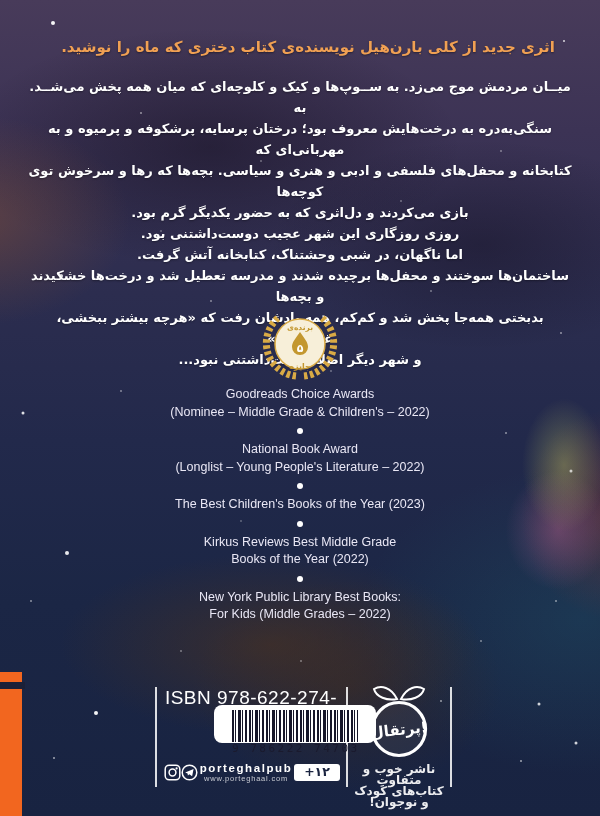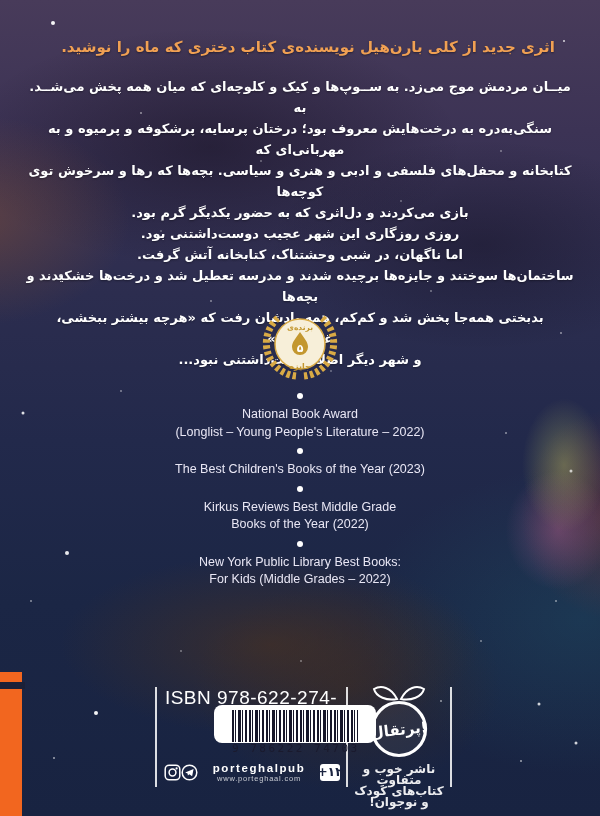--- a/index.html
+++ b/index.html
@@ -52,21 +52,21 @@
   .bars{height:32px;background:repeating-linear-gradient(90deg,
       #161629 0 2px,#fff 2px 3px,#161629 3px 4px,#fff 4px 6px,#161629 6px 9px,#fff 9px 10px,
       #161629 10px 11px,#fff 11px 13px,#161629 13px 15px,#fff 15px 17px);}
   .bc-digits{height:13px;line-height:13px;font-family:"DejaVu Sans Mono",monospace;font-size:11px;
     letter-spacing:2.5px;color:#1a1a2e;text-align:center;white-space:nowrap;overflow:hidden;}
   .social-row{position:absolute;top:762px;left:164px;width:176px;display:flex;align-items:center;gap:0;}
   .social-row svg{display:block;}
   .handle-block{flex:1;text-align:center;color:#fff;}
   .handle{font-family:"Liberation Sans",sans-serif;font-weight:bold;font-size:11.5px;letter-spacing:1.6px;line-height:12px;}
   .website{font-family:"Liberation Sans",sans-serif;font-size:7.5px;letter-spacing:.8px;color:rgba(255,255,255,.75);line-height:9px;}
-  .age-badge{width:20px;height:17px;background:#fff;border-radius:3px;color:#1b2440;font-weight:bold;
+  .age-badge{width:46px;height:17px;background:#fff;border-radius:3px;color:#1b2440;font-weight:bold;
     font-size:12.5px;display:flex;align-items:center;justify-content:center;direction:ltr;line-height:1;}
   .publisher-logo{position:absolute;top:684px;left:354px;width:90px;text-align:center;color:#fff;}
   .pub-tag{direction:rtl;font-size:12px;line-height:11px;font-weight:bold;color:rgba(255,255,255,.92);}
   .spine{position:absolute;left:0;top:672px;width:22px;height:144px;background:#f2661f;}
   .spine-stripe{position:absolute;left:0;top:10px;width:25px;height:7px;background:#1a2038;}
 </style>
 </head>
 <body>
 
 <div class="cover">
@@ -74,38 +74,42 @@
 
   <div class="tagline">اثری جدید از کلی بارن‌هیل نویسنده‌ی کتاب دختری که ماه را نوشید.</div>
 
   <div class="synopsis">
     <div>میــان مردمش موج می‌زد. به ســوپ‌ها و کیک و کلوچه‌ای که میان همه پخش می‌شــد. به</div>
     <div>سنگی‌به‌دره به درخت‌هایش معروف بود؛ درختان پرسایه، پرشکوفه و پرمیوه و به مهربانی‌ای که</div>
     <div>کتابخانه و محفل‌های فلسفی و ادبی و هنری و سیاسی. بچه‌ها که رها و سرخوش توی کوچه‌ها</div>
     <div>بازی می‌کردند و دل‌اثری که به حضور یکدیگر گرم بود.</div>
     <div>روزی روزگاری این شهر عجیب دوست‌داشتنی بود.</div>
     <div>اما ناگهان، در شبی وحشتناک، کتابخانه آتش گرفت.</div>
-    <div>ساختمان‌ها سوختند و جایزه‌ها برچیده شدند و مدرسه تعطیل شد و درخت‌ها خشکیدند و بچه‌ها</div>
+    <div>ساختمان‌ها سوختند و محفل‌ها برچیده شدند و مدرسه تعطیل شد و درخت‌ها خشکیدند و بچه‌ها</div>
     <div>بدبختی همه‌جا پخش شد و کم‌کم، همه یادشان رفت که «هرچه بیشتر ببخشی، غنی‌تری.»</div>
     <div>و شهر دیگر اصلاً دوست‌داشتنی نبود...</div>
   </div>
 
   <div class="award-badge">
     <svg width="116" height="72" viewBox="0 0 116 72">
       <path d="M54,68 A33,33 0 0 1 36,10" stroke="#d9aa45" stroke-width="7" stroke-dasharray="3.5 2.6" fill="none"></path>
       <path d="M62,68 A33,33 0 0 0 80,10" stroke="#d9aa45" stroke-width="7" stroke-dasharray="3.5 2.6" fill="none"></path>
       <circle cx="58" cy="36" r="25" fill="#f7efd9" stroke="#d9aa45" stroke-width="1.5"></circle>
       <text x="58" y="22" font-size="7.5" fill="#c3972f" text-anchor="middle" font-weight="bold">برنده‌ی</text>
       <path d="M58,24 c5,7 8,10.5 8,15 a8,8 0 1 1 -16,0 c0,-4.5 3,-8 8,-15 z" fill="#c3972f"></path>
       <text x="58" y="44" font-size="11" fill="#ffffff" text-anchor="middle" font-weight="bold">۵</text>
       <text x="58" y="61" font-size="8" fill="#c3972f" text-anchor="middle" font-weight="bold">جایزه</text>
     </svg>
   </div>
 
   <div class="awards">
+    <div class="award-group">
+      <div>Goodreads Choice Awards</div>
+      <div>(Nominee – Middle Grade &amp; Children's – 2022)</div>
+    </div>
     <div class="sep-dot"></div>
     <div class="award-group">
       <div>National Book Award</div>
       <div>(Longlist – Young People's Literature – 2022)</div>
     </div>
     <div class="sep-dot"></div>
     <div class="award-group">
       <div>The Best Children's Books of the Year (2023)</div>
     </div>
     <div class="sep-dot"></div>

